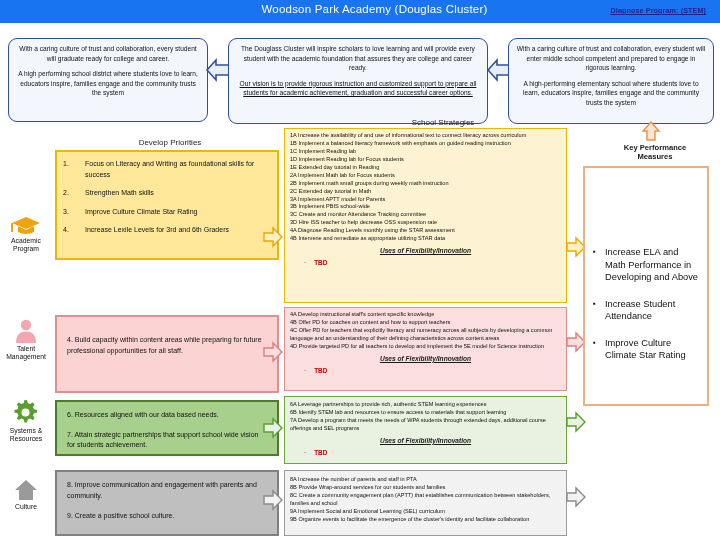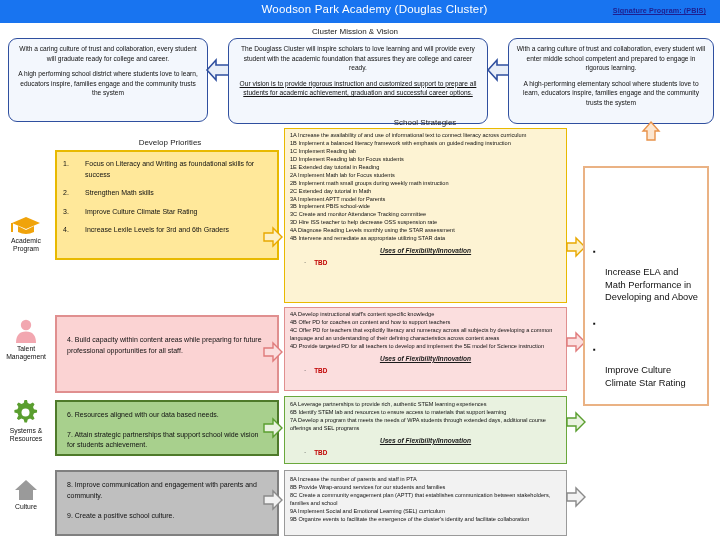--- a/index.html
+++ b/index.html
@@ -99,36 +99,35 @@
   .kpm-box {
     position: absolute;
     border: 2px solid #eab284; background: #ffffff;
   }
   .kpm-list { position:absolute; left: 8px; right: 6px; }
   .kpm-item {
     display:flex; font-size: 9.3px; line-height: 1.35; color:#111;
     margin-bottom: 14px;
   }
   .kpm-bullet { flex:0 0 12px; font-size: 8px; line-height: 1.6; }
-  .kpm-txt { flex: 1 1 auto; margin-top: 20px; }
+  .kpm-txt { flex: 1 1 auto; }
 
   
   .mini-arrow { position:absolute; }
 </style>
 </head>
 <body>
 
 <div class="root">
 
   <div class="header">
     <div class="header-title">Woodson Park Academy (Douglas Cluster)</div>
-    <div class="signature-link">Signature Program: (PBIS)</div>
-  </div>
-
-  <div class="caption" style="left:215px;top:27px;width:280px;">Cluster Mission &amp; Vision</div>
+    <div class="signature-link">Diagnose Program: (STEM)</div>
+  </div>
+
 
   <div class="mission-box" style="left:8px;top:38px;width:200px;height:84px;">
     <p>With a caring culture of trust and collaboration, every student will graduate ready for college and career.</p>
     <p>A high performing school district where students love to learn, educators inspire, families engage and the community trusts the system</p>
   </div>
 
   <svg class="arrow-left-big" style="left:205px;top:55px;" viewBox="0 0 26 30">
     <polygon points="2,15 11,5 11,10 24,10 24,20 11,20 11,25" fill="#e8eef8" stroke="#2f4f9f" stroke-width="1.6"></polygon>
   </svg>
 
@@ -140,25 +139,29 @@
   <svg class="arrow-left-big" style="left:486px;top:55px;" viewBox="0 0 26 30">
     <polygon points="2,15 11,5 11,10 24,10 24,20 11,20 11,25" fill="#e8eef8" stroke="#2f4f9f" stroke-width="1.6"></polygon>
   </svg>
 
   <div class="mission-box" style="left:508px;top:38px;width:206px;height:86px;">
     <p>With a caring culture of trust and collaboration, every student will enter middle school competent and prepared to engage in rigorous learning.</p>
     <p>A high-performing elementary school where students love to learn, educators inspire, families engage and the community trusts the system</p>
   </div>
 
   <div class="caption" style="left:60px;top:138px;width:220px;">Develop Priorities</div>
-  <div class="caption" style="left:330px;top:118px;width:190px;">School Strategies</div>
+  <div class="caption" style="left:348px;top:118px;width:190px;">School Strategies</div>
 
   <svg style="position:absolute;left:640px;top:120px;width:22px;height:22px;" viewBox="0 0 22 22">
     <polygon points="11,2 19,11 15,11 15,20 7,20 7,11 3,11" fill="#fce6d0" stroke="#e8924a" stroke-width="1.4"></polygon>
   </svg>
+  <div class="kpm-caption" style="left:600px;top:143px;width:110px;">
+    <span>Key Performance</span><br>
+    <span>Measures</span>
+  </div>
 
   <div class="side-item" style="left:0px;top:214px;">
     <svg class="side-ico" width="34" height="22" viewBox="0 0 34 22">
       <path d="M3 9 L17 3 L31 9 L17 15 Z" fill="#f0a30a"></path>
       <path d="M9 12 L9 18 Q17 22 25 18 L25 12 L17 16 Z" fill="#f0a30a"></path>
       <path d="M3 9 L3 18" stroke="#f0a30a" stroke-width="2" fill="none"></path>
     </svg>
     <div class="side-label">Academic Program</div>
   </div>
 
@@ -289,20 +292,21 @@
   </svg>
 
   <div class="kpm-box" style="left:583px;top:166px;width:126px;height:240px;">
     <div class="kpm-list" style="top:78px;">
       <div class="kpm-item">
         <span class="kpm-bullet">▪</span>
         <span class="kpm-txt">Increase ELA and Math Performance in Developing and Above</span>
       </div>
       <div class="kpm-item">
         <span class="kpm-bullet">▪</span>
+        <span class="kpm-txt">Increase Student Attendance</span>
       </div>
       <div class="kpm-item">
         <span class="kpm-bullet">▪</span>
         <span class="kpm-txt">Improve Culture Climate Star Rating</span>
       </div>
     </div>
   </div>
 
 </div>
 

